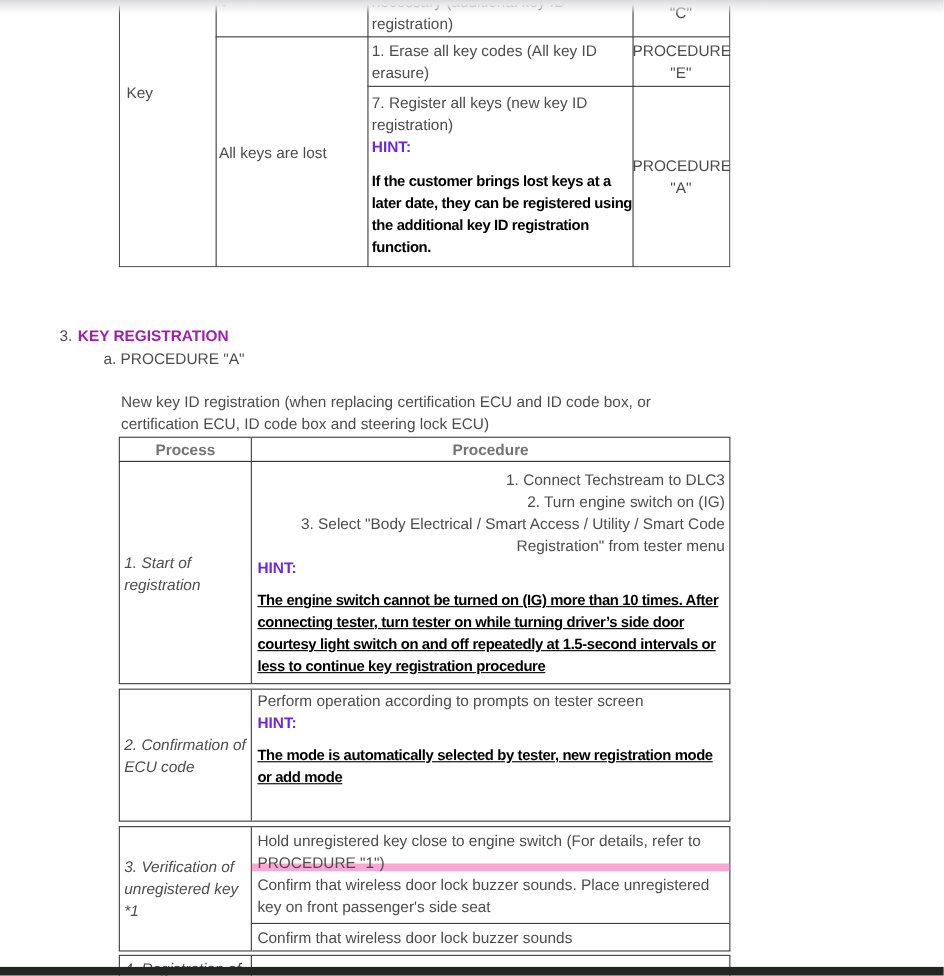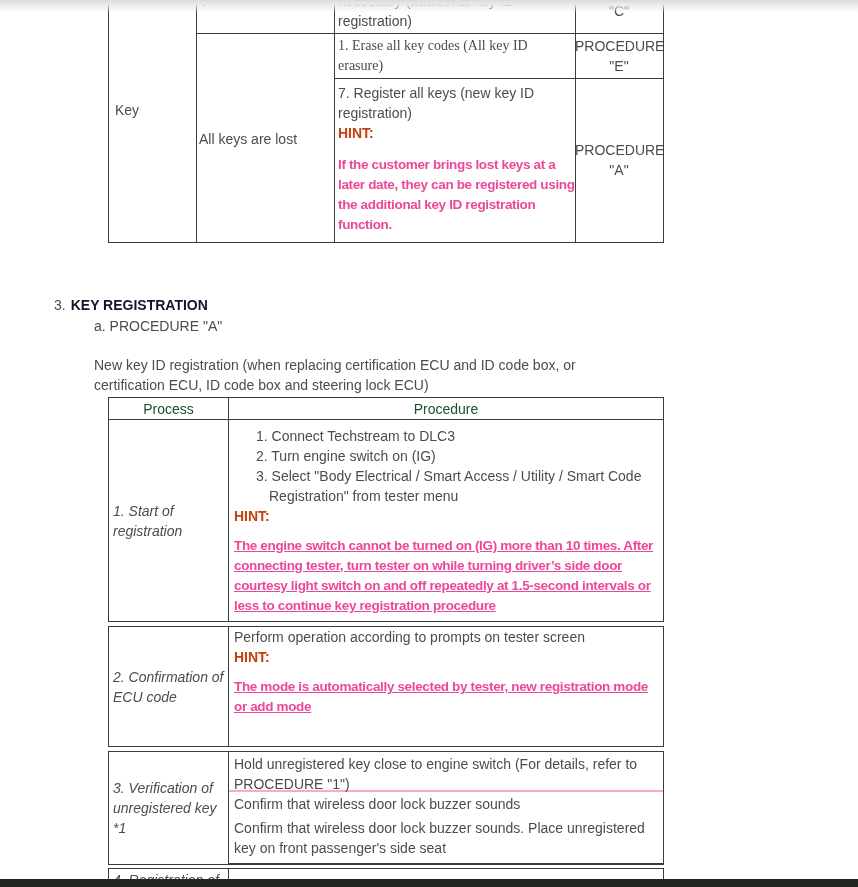--- a/index.html
+++ b/index.html
@@ -22,90 +22,90 @@
     background:#212621;
   }
 
   
   .t1 { position:absolute; left:108px; top:0; width:556px; height:243px; overflow:hidden; }
   .gl { position:absolute; background:#3b3b3b; }
   .t1 .v { width:1px; top:0; height:243px; }
   .t1 .txt { position:absolute; }
   .t1 .center { text-align:center; }
 
-  .hint-label { color:#c2410c; font-weight:bold; }
-  .hint-text  { color:#ec4899; font-weight:bold; font-size:13.5px; letter-spacing:-0.35px; line-height:20px; }
+  .hint-label { color:#6d28d9; font-weight:bold; }
+  .hint-text  { color:#000000; font-weight:bold; font-size:13.5px; letter-spacing:-0.35px; line-height:20px; }
 
   
   .sec-head { position:absolute; left:54px; top:295px; white-space:nowrap; }
   .sec-head .num { color:#4c4c4c; }
-  .sec-head .ttl { color:#0f172a; font-weight:bold; margin-left:5px; }
+  .sec-head .ttl { color:#a21caf; font-weight:bold; margin-left:5px; }
   .sub-head { position:absolute; left:94px; top:316px; white-space:nowrap; }
-  .intro { position:absolute; left:94px; top:355px; width:552px; }
+  .intro { position:absolute; left:110px; top:355px; width:552px; }
 
   
   .t2 { position:absolute; left:108px; top:397px; width:556px; }
   .t2-header { display:flex; height:23px; border:1px solid #3b3b3b; }
   .t2-header .h1 { width:120px; border-right:1px solid #3b3b3b; }
   .t2-header .h1, .t2-header .h2 {
     display:flex; align-items:center; justify-content:center;
-    font-weight:normal; color:#14532d;
+    font-weight:bold; color:#737373;
   }
   .t2-header .h2 { flex:1; }
   .t2-row { display:flex; border:1px solid #3b3b3b; background:#fff; }
   .t2-row .pcol {
     width:120px; border-right:1px solid #3b3b3b;
     display:flex; align-items:center; padding:2px 4px 2px 4px;font-style:italic;
   }
   .t2-row .bcol { flex:1; }
   .row1 { height:203px; margin-top:-1px; }
   .row1 .bcol { padding:6px 4px 0 5px; }
   .row2 { height:121px; margin-top:4px; }
   .row2 .bcol { padding:0 4px 0 5px; display:flex; flex-direction:column; }
   .row3 { height:114px; margin-top:4px; }
   .row3 .bcol { display:flex; flex-direction:column; padding:0; }
   .row3 .sub { padding:2px 4px 0 5px; }
-  .row3 .sub1 { height:40px; border-bottom:2px solid #f9a8d4; }
+  .row3 .sub1 { height:40px; border-bottom:7px solid #f9a8d4; }
   .row3 .sub2 { height:48px; border-bottom:1px solid #3b3b3b; }
   .row3 .sub3 { flex:1; }
   .row4 { height:30px; margin-top:3px; }
   .row4 .pcol { align-items:flex-start; padding-top:1px; }
 
   .steps { padding-left:22px; }
-  .step { padding-left:13px; text-indent:-13px; }
+  .step { padding-left:13px; text-indent:-13px;text-align:right; }
   .mt10 { margin-top:10px;text-decoration:underline; }
   .mt12 { margin-top:12px; }
 </style>
 </head>
 <body>
 
 <div class="t1">
 
   <div class="gl v" style="left:0;"></div>
   <div class="gl v" style="left:88px;"></div>
   <div class="gl v" style="left:226px;"></div>
   <div class="gl v" style="left:467px;"></div>
   <div class="gl v" style="left:555px;"></div>
   <div class="gl" style="left:88px; top:33px; width:468px; height:1px;"></div>
   <div class="gl" style="left:226px; top:78px; width:330px; height:1px;"></div>
   <div class="gl" style="left:0; top:242px; width:556px; height:1px;"></div>
 
-  <div class="txt" style="left:7px; top:74px;margin-top:26px;">Key</div>
+  <div class="txt" style="left:7px; top:74px;">Key</div>
 
   <div class="txt" style="left:94px; top:-12px;">y</div>
 
   <div class="txt" style="left:230px; top:-9px; width:232px;">
     <div>necessary (additional key ID</div>
     <div>registration)</div>
   </div>
   <div class="txt center" style="left:467px; top:1px; width:88px;">"C"</div>
 
   <div class="txt" style="left:91px; top:129px;">All keys are lost</div>
 
-  <div class="txt" style="left:230px; top:36px; width:232px;font-family:Liberation Serif, serif;">1. Erase all key codes (All key ID erasure)</div>
+  <div class="txt" style="left:230px; top:36px; width:232px;">1. Erase all key codes (All key ID erasure)</div>
   <div class="txt center" style="left:467px; top:36px; width:88px;">
     <div>PROCEDURE</div>
     <div>"E"</div>
   </div>
 
   <div class="txt" style="left:230px; top:83px; width:237px;">
     <div>7. Register all keys (new key ID registration)</div>
     <div class="hint-label">HINT:</div>
     <div class="hint-text mt12">If the customer brings lost keys at a later date, they can be registered using the additional key ID registration function.</div>
   </div>
@@ -155,22 +155,22 @@
       <div class="hint-text mt10">The mode is automatically selected by tester, new registration mode or add mode</div>
     </div>
   </div>
 
   <div class="t2-row row3">
     <div class="pcol">
         <div>3. Verification of unregistered key *1</div>
       </div>
     <div class="bcol">
       <div class="sub sub1">Hold unregistered key close to engine switch (For details, refer to PROCEDURE "1")</div>
+      <div class="sub sub2">Confirm that wireless door lock buzzer sounds. Place unregistered key on front passenger's side seat</div>
       <div class="sub sub3">Confirm that wireless door lock buzzer sounds</div>
-      <div class="sub sub2">Confirm that wireless door lock buzzer sounds. Place unregistered key on front passenger's side seat</div>
     </div>
   </div>
 
   <div class="t2-row row4">
     <div class="pcol">
         <div>4. Registration of</div>
       </div>
     <div class="bcol"></div>
   </div>
 </div>

